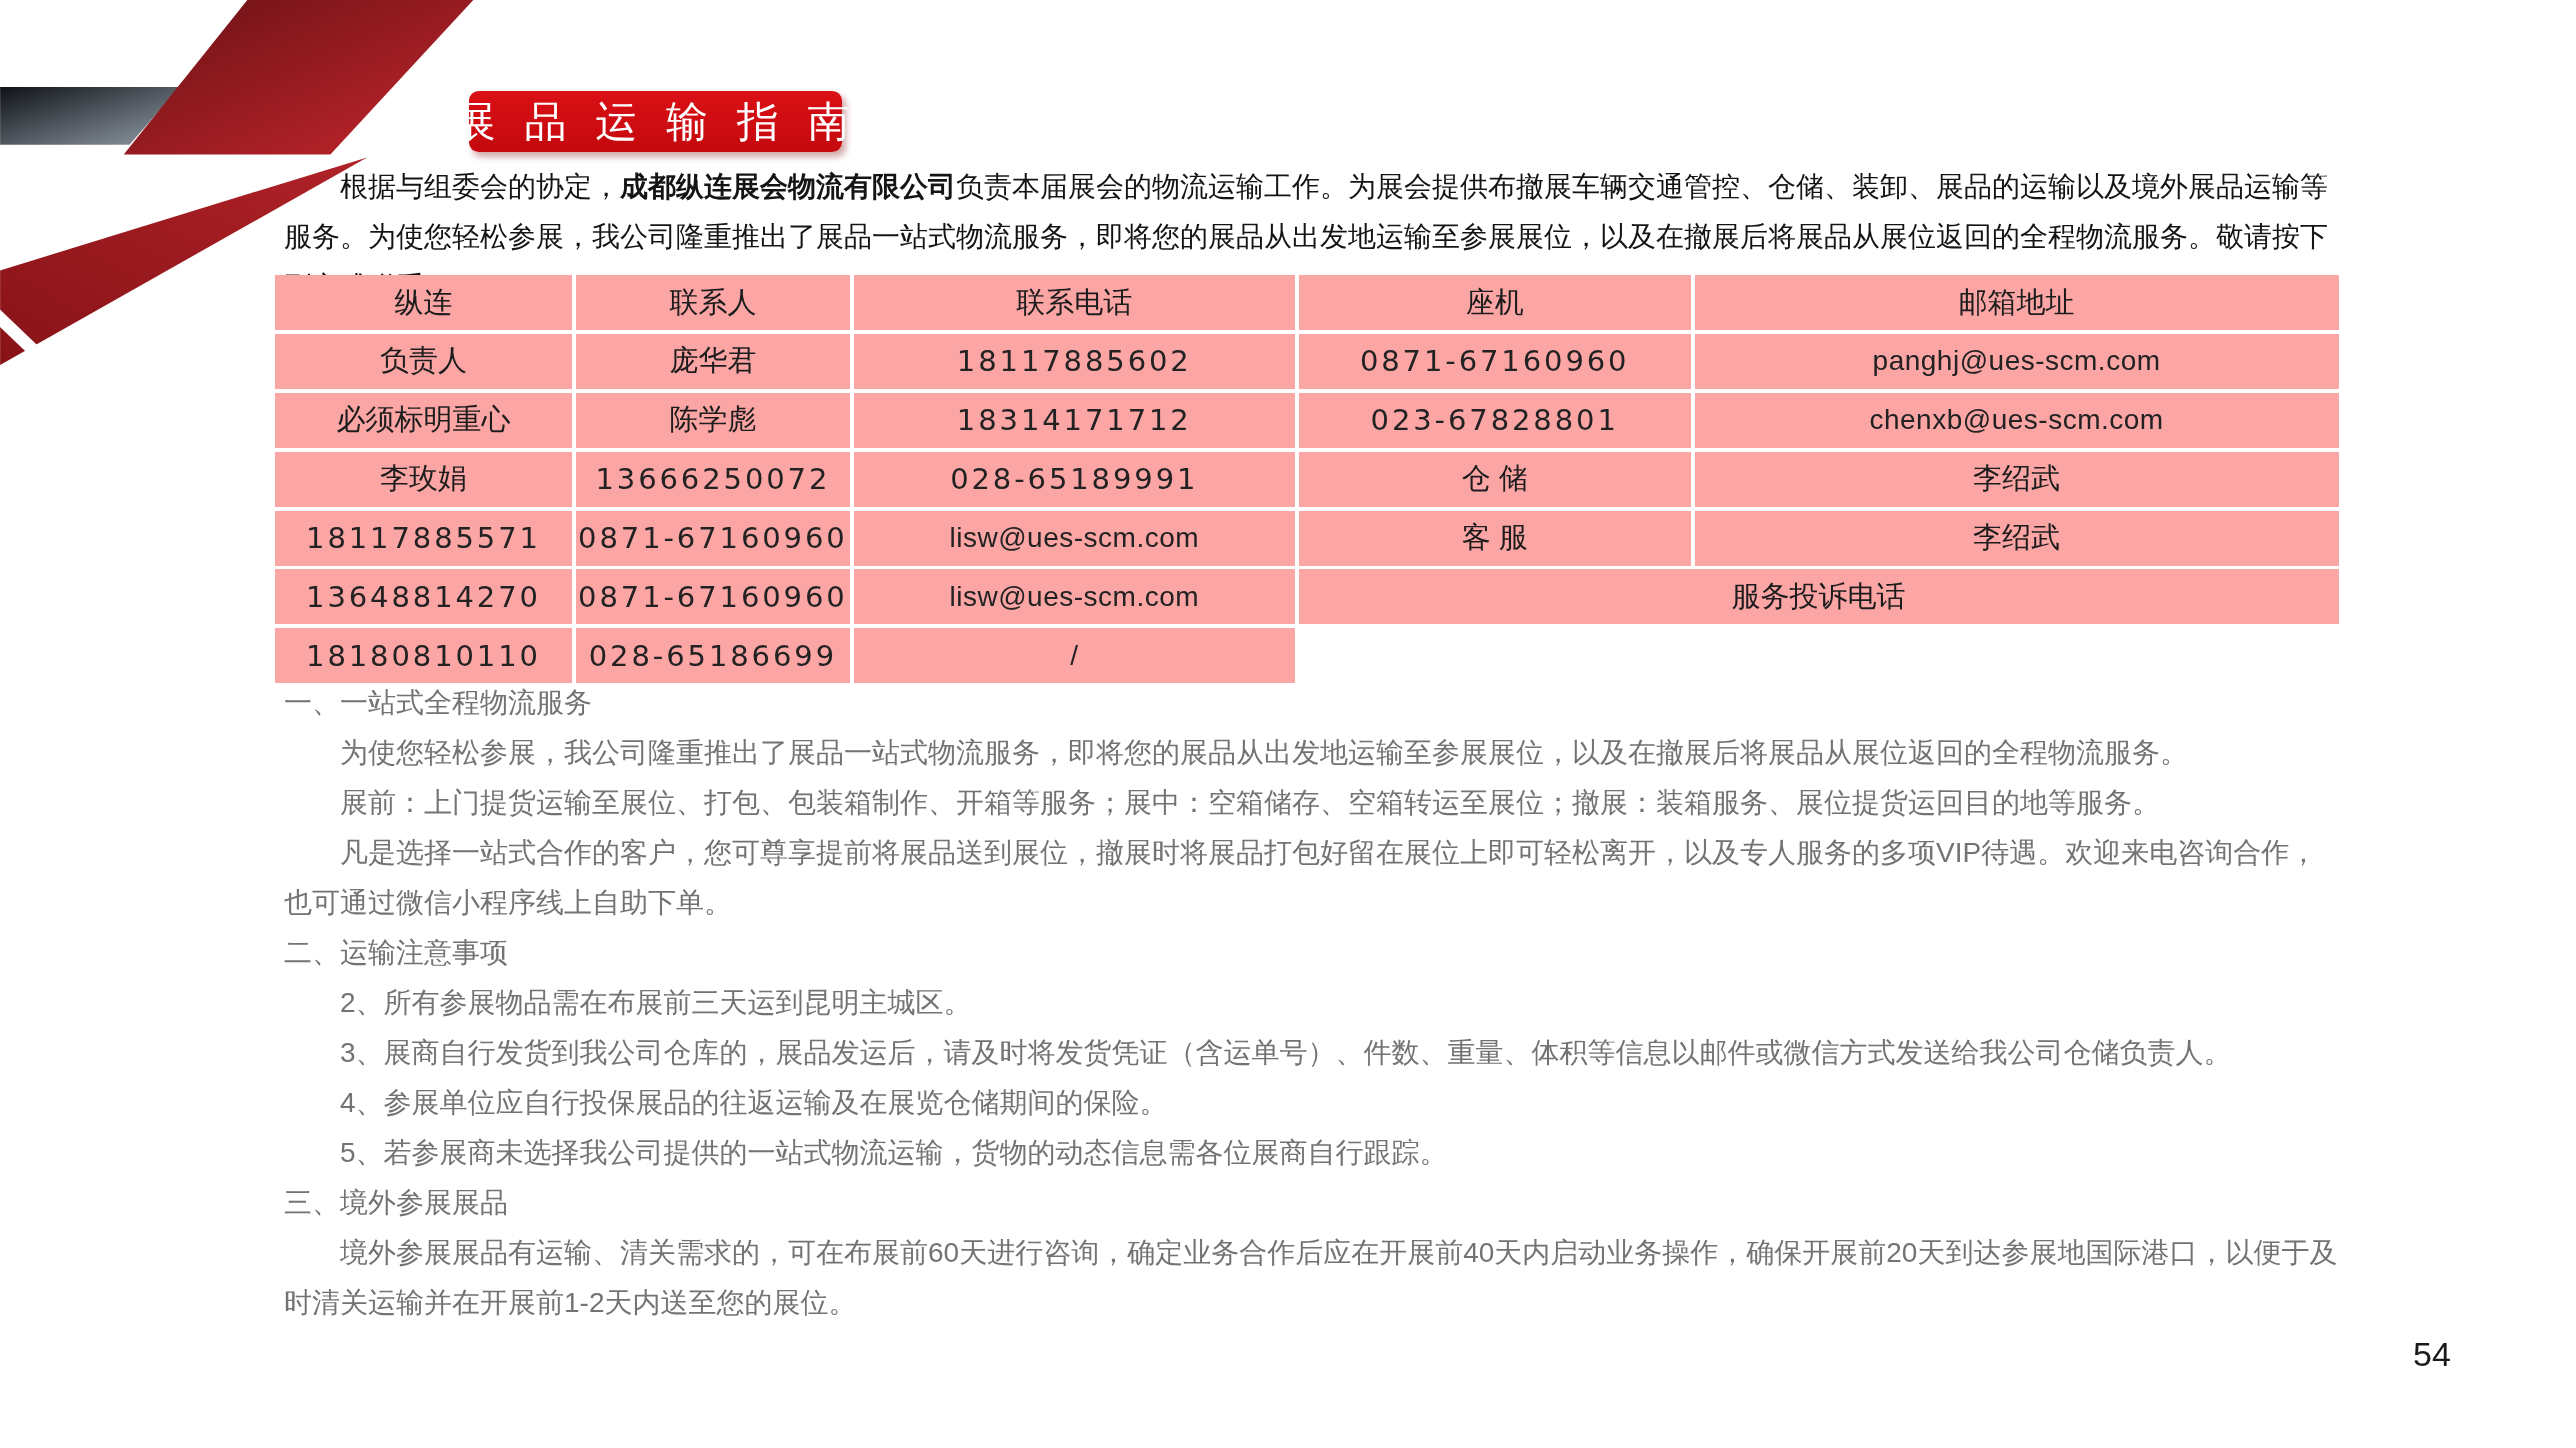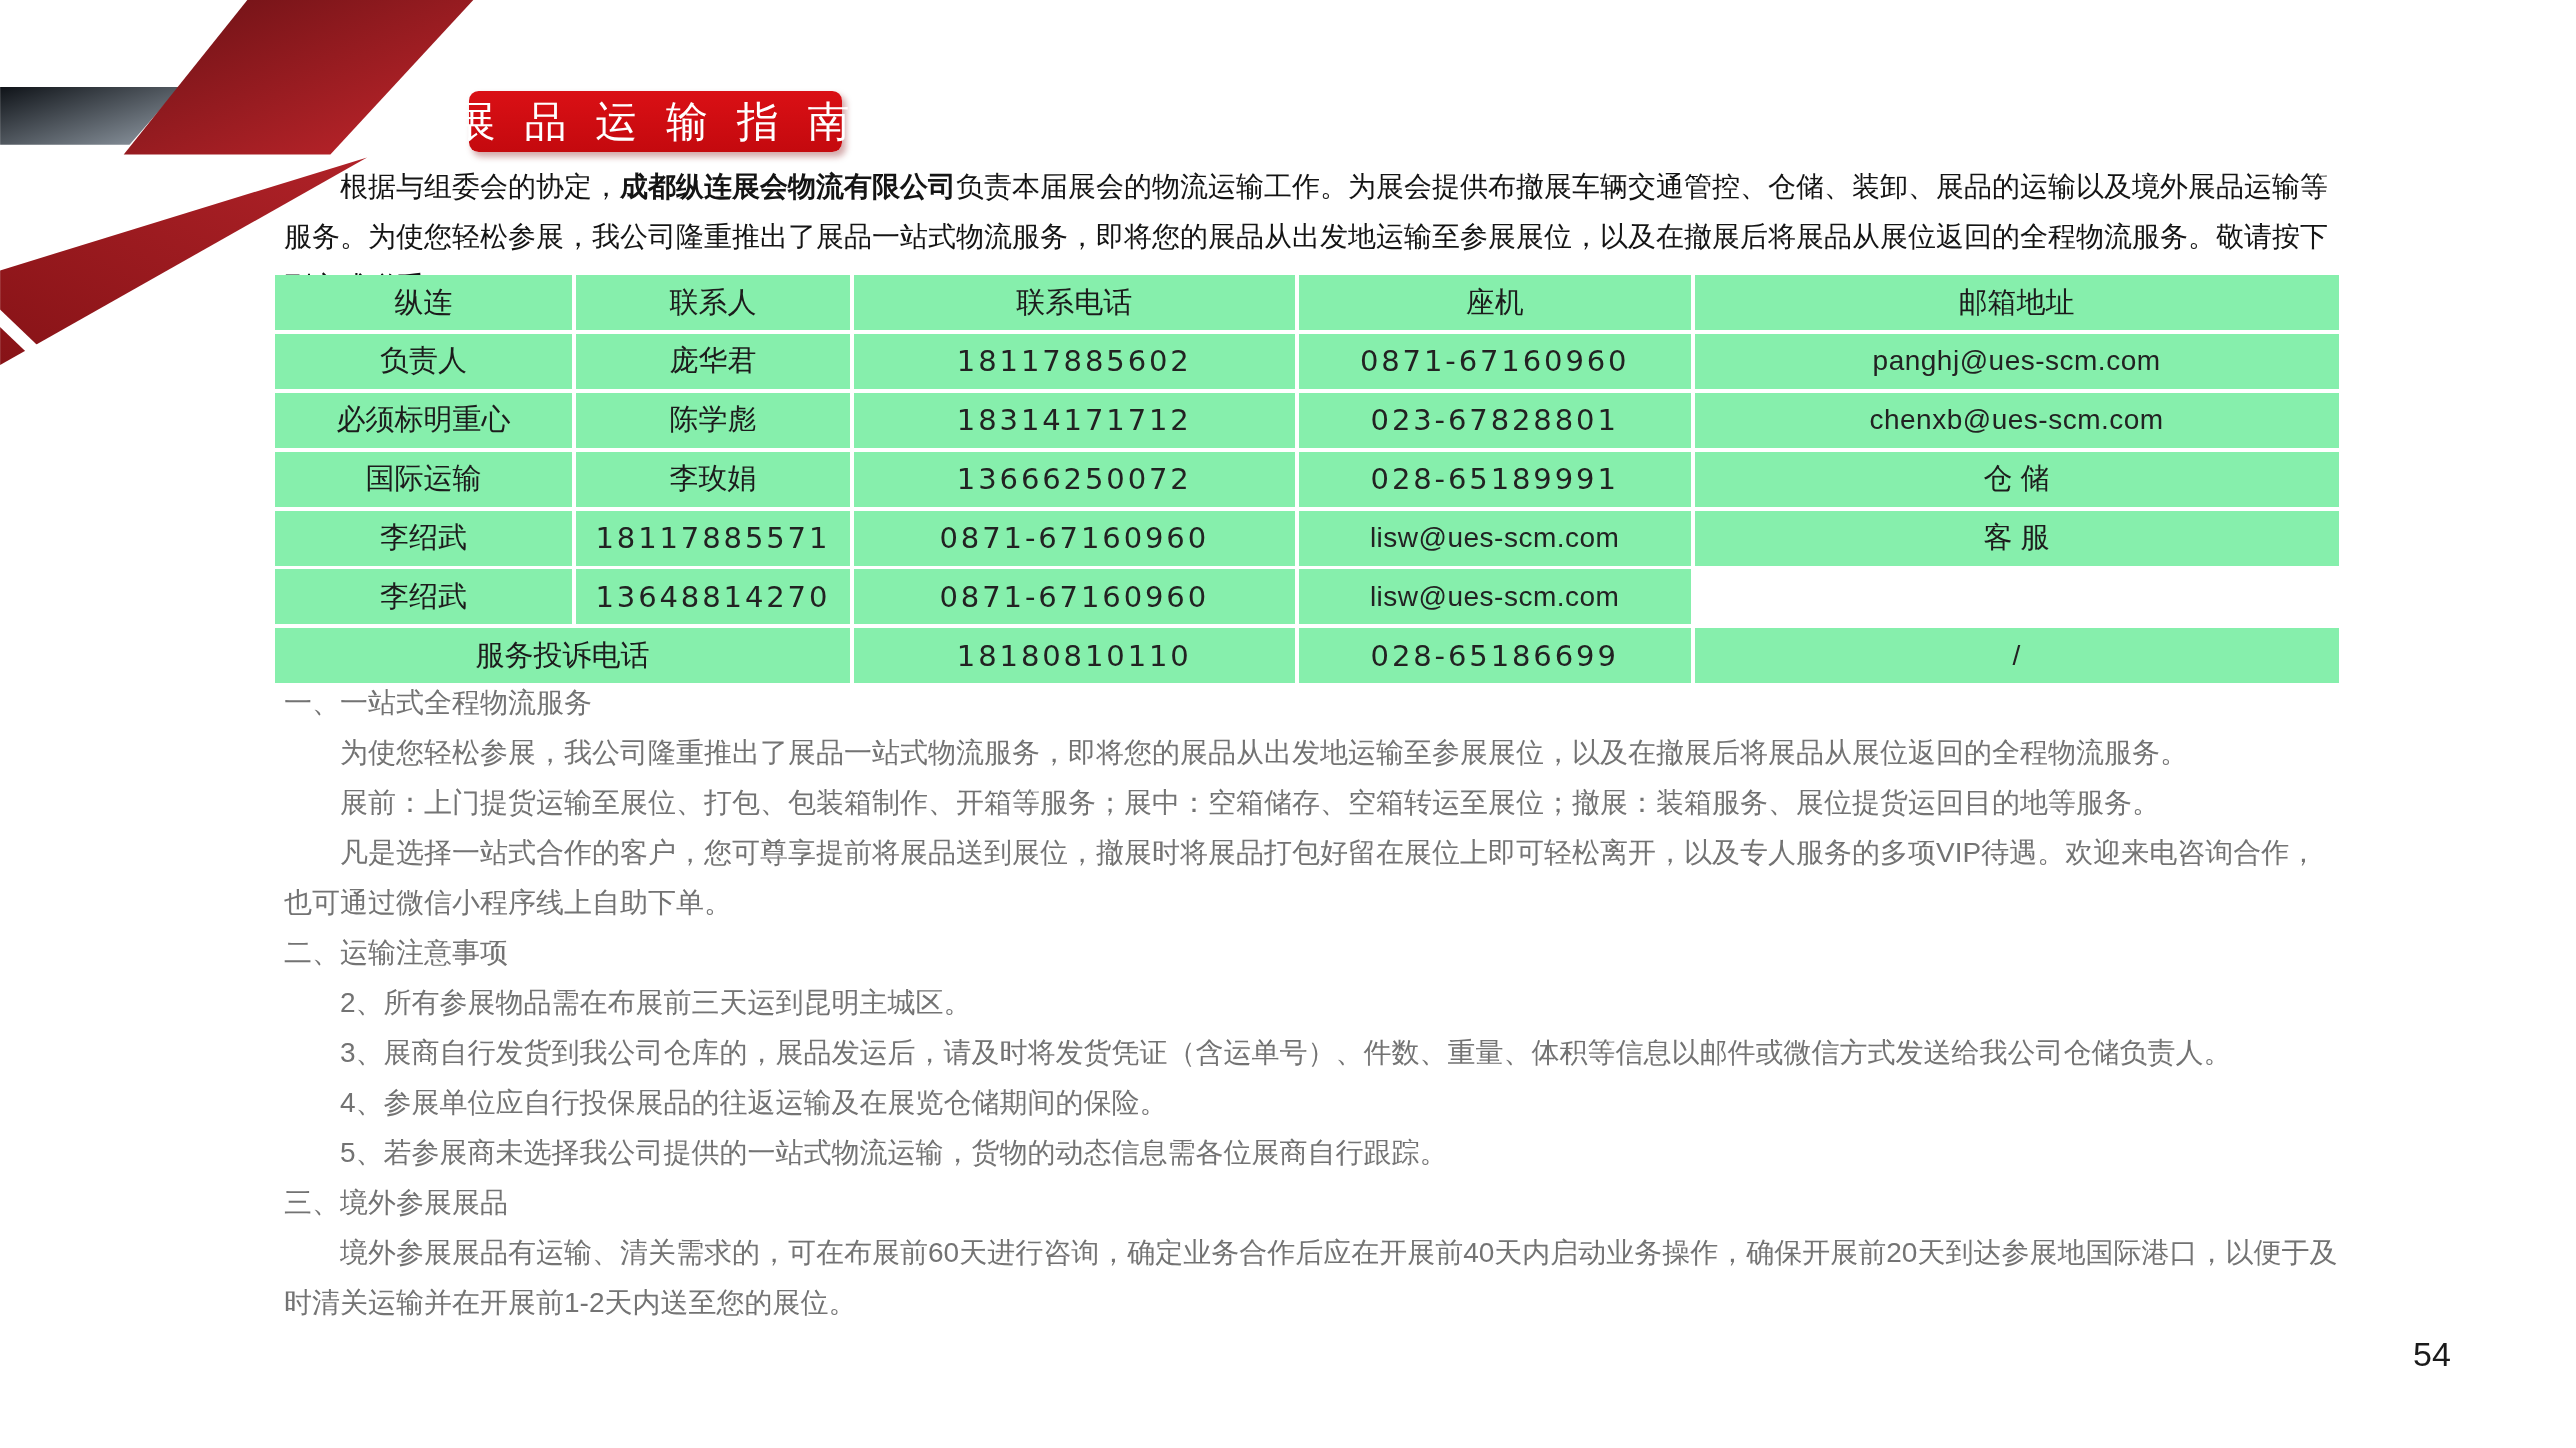--- a/index.html
+++ b/index.html
@@ -37,21 +37,21 @@
   .intro b{font-weight:700;}
 
   
   .ctable{
     position:absolute;left:275px;top:275px;width:2065px;
     display:grid;
     grid-template-columns:297px 274px 441px 392px 644px;
     gap:3.9px;
   }
   .cell{
-    background:#86efac;height:55px;
+    background:#fca5a5;height:55px;
     display:flex;align-items:center;justify-content:center;
     font-size:29px;color:#1c1c1c;white-space:nowrap;
   }
   .cell.num{font-family:"DejaVu Sans", sans-serif;font-size:29px;letter-spacing:2.9px;color:#222;}
   .cell.mail{font-family:Liberation Sans, sans-serif;font-size:28px;letter-spacing:0.5px;color:#222;}
   .cell.span2{grid-column:span 2;}
 
   
   .bodytext{
     position:absolute;left:284px;top:678px;width:2059px;
@@ -112,21 +112,20 @@
     <div class="cell num">18117885602</div>
     <div class="cell num">0871-67160960</div>
     <div class="cell mail">panghj@ues-scm.com</div>
 
     <div class="cell">必须标明重心</div>
     <div class="cell">陈学彪</div>
     <div class="cell num">18314171712</div>
     <div class="cell num">023-67828801</div>
     <div class="cell mail">chenxb@ues-scm.com</div>
 
-    <div class="cell">国际运输</div>
     <div class="cell">李玫娟</div>
     <div class="cell num">13666250072</div>
     <div class="cell num">028-65189991</div>
 
     <div class="cell">仓 储</div>
     <div class="cell">李绍武</div>
     <div class="cell num">18117885571</div>
     <div class="cell num">0871-67160960</div>
     <div class="cell mail">lisw@ues-scm.com</div>
 

